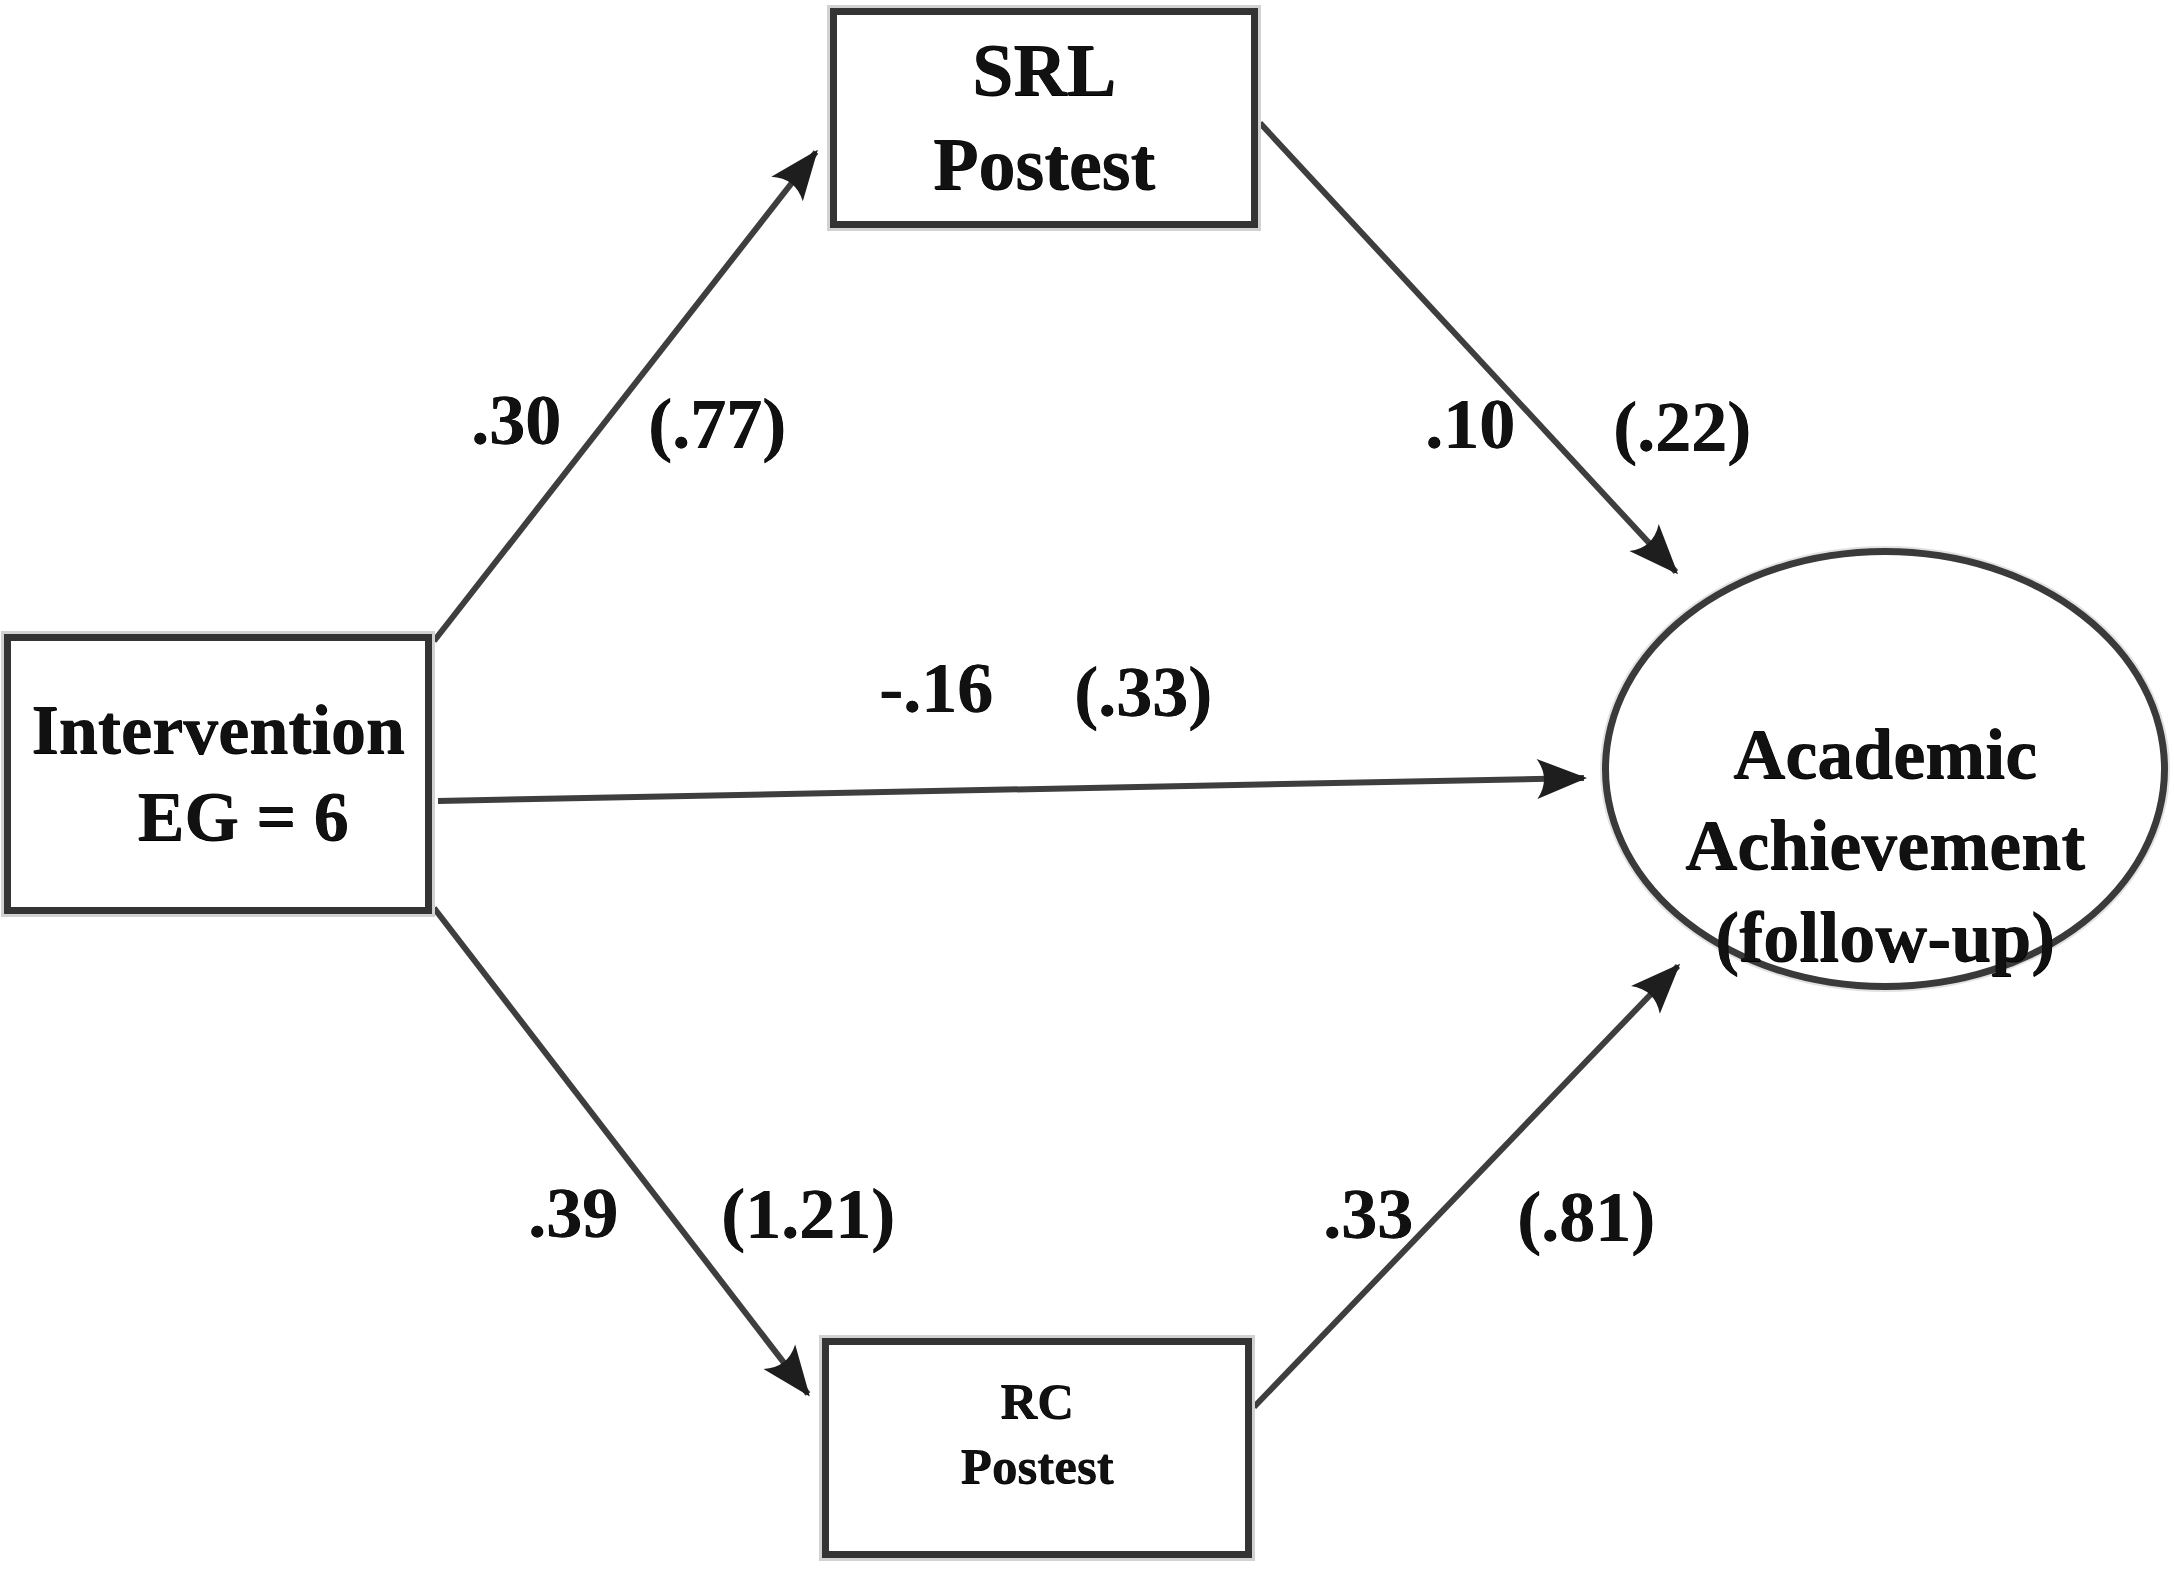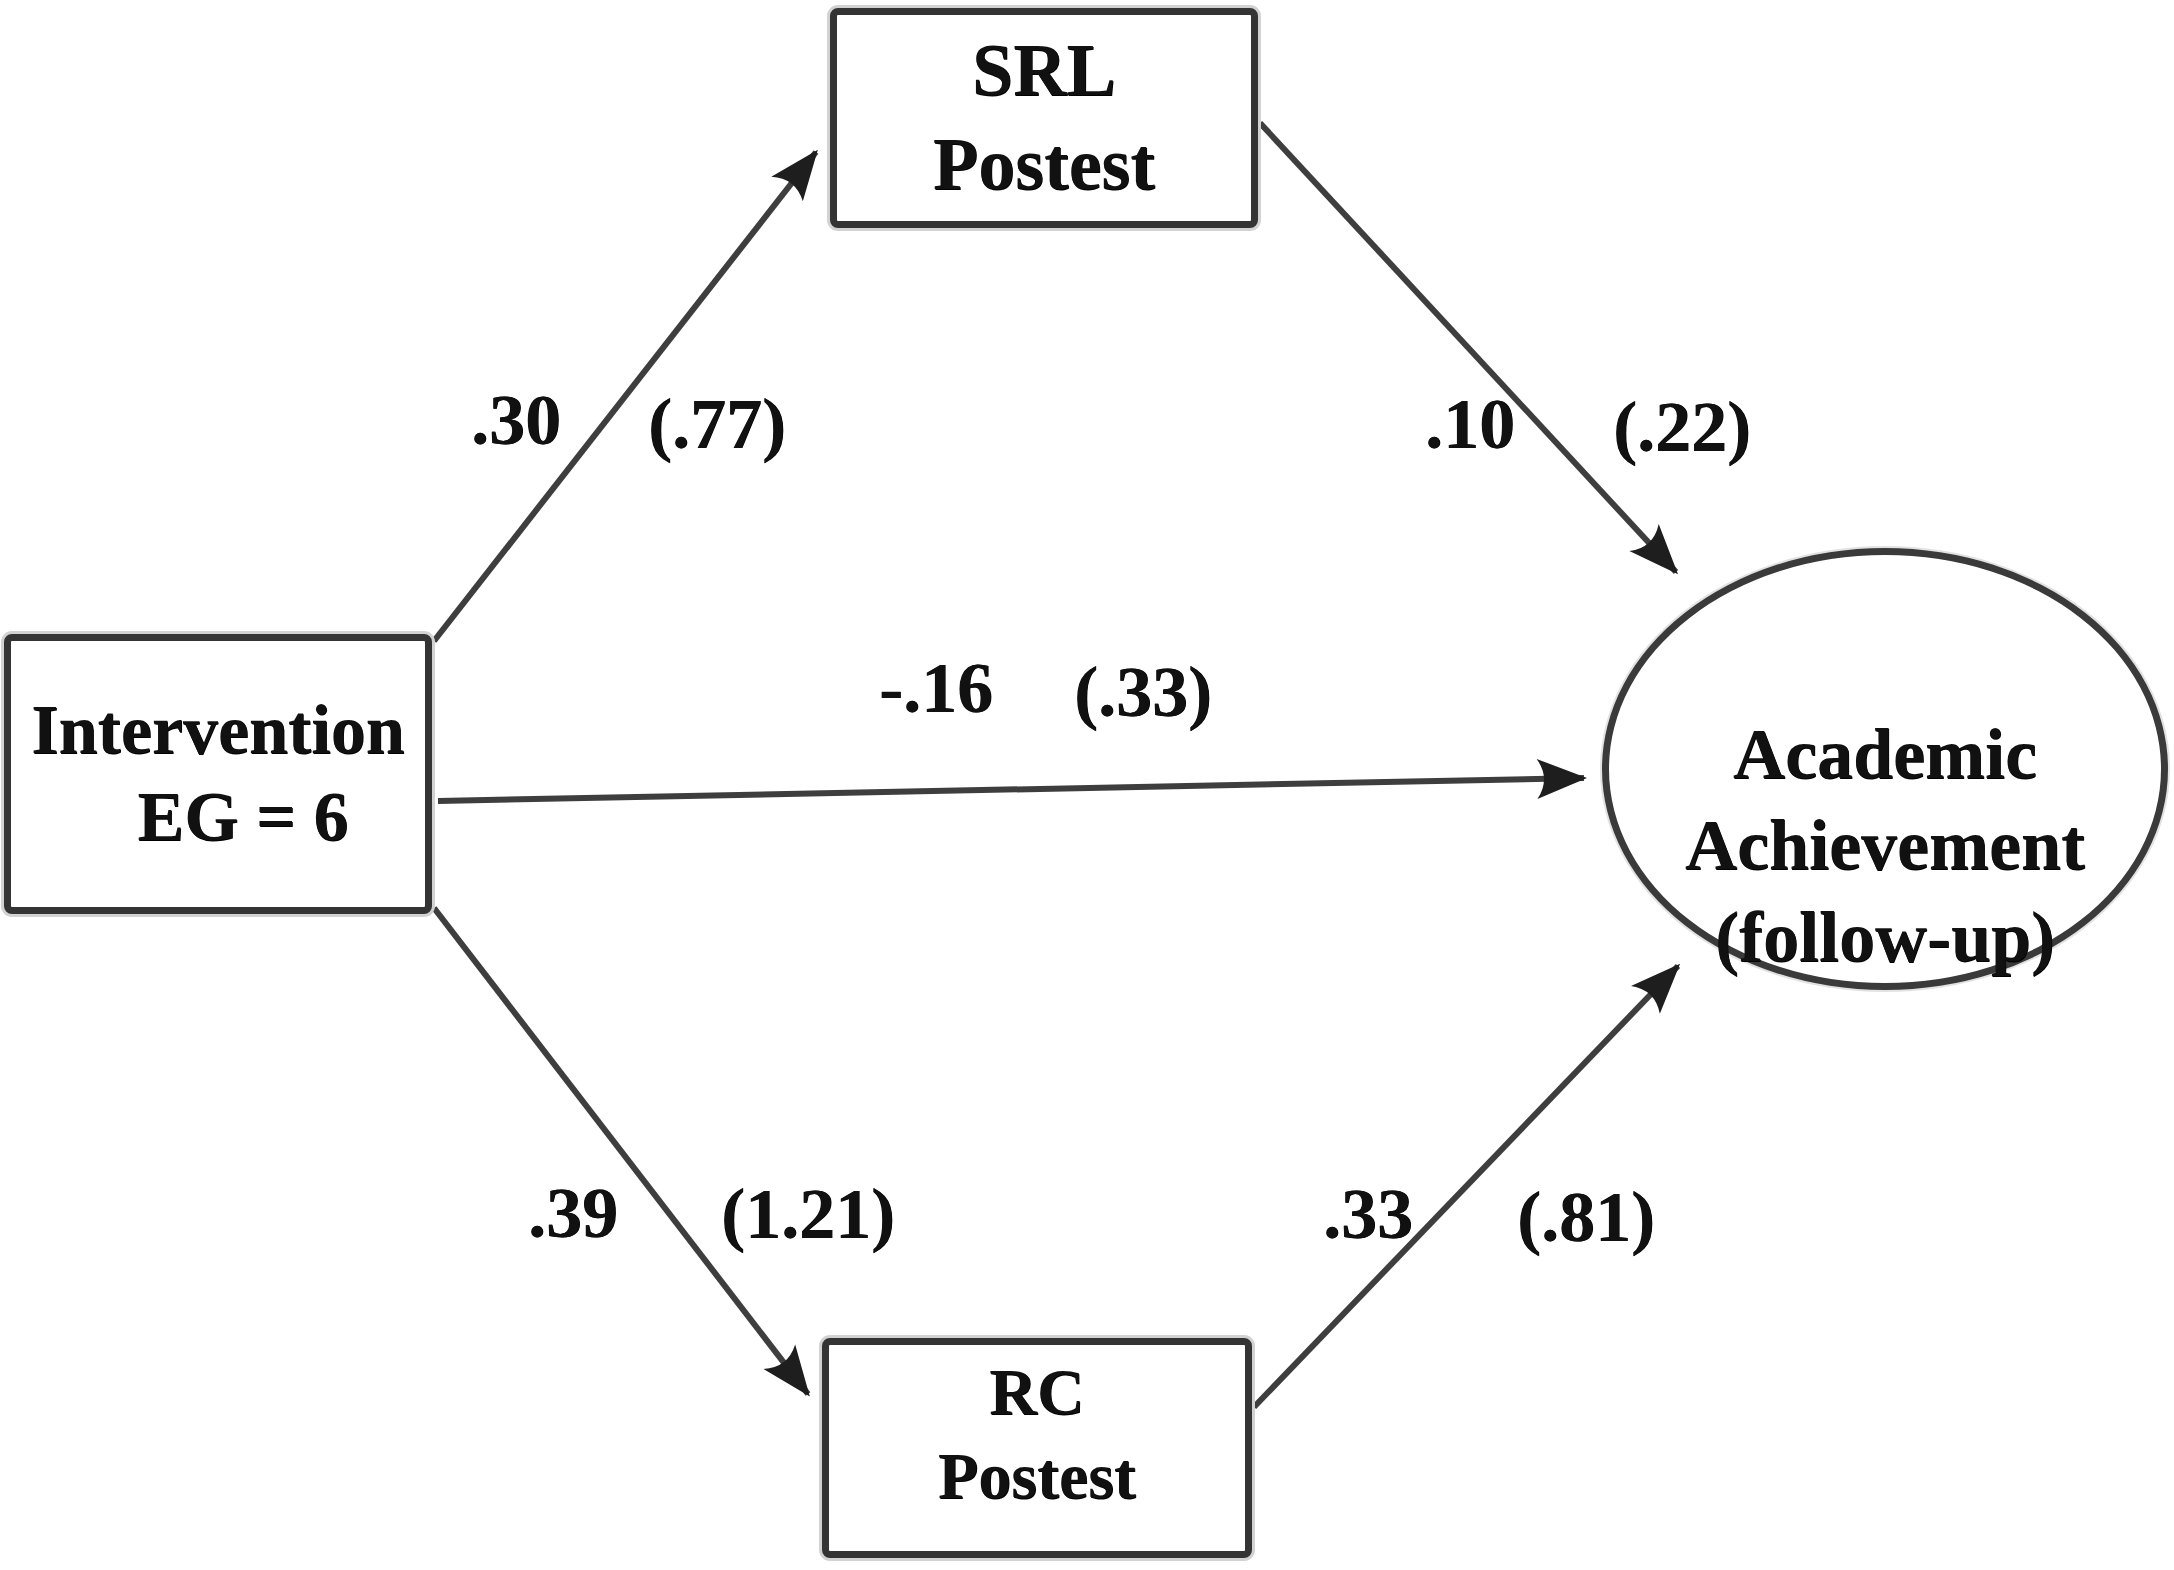--- a/index.html
+++ b/index.html
@@ -15,34 +15,33 @@
   .node{
     position:absolute;
     box-sizing:border-box;
     display:flex;flex-direction:column;
     justify-content:center;align-items:center;
     font-weight:bold;
     text-align:center;
     line-height:1.27;
     text-shadow:0.6px 0.6px 0 #000;
     background:#fff;
-    border-radius:8px;
   }
   .rect{
     border:7px solid #343434;
     box-shadow:0 0 0 3px #d2d2d2;
   }
   .ellipse{
     border:7px solid #3a3a3a;
     border-radius:50%;
     box-shadow:0 0 0 2px #e2e2e2;
     justify-content:flex-end;
   }
   .node-srl{left:830px;top:8px;width:428px;height:220px;font-size:74px;}
-  .node-rc{left:822px;top:1338px;width:430px;height:220px;font-size:66px;padding-bottom:28px;}
+  .node-rc{left:822px;top:1338px;width:430px;height:220px;font-size:51px;padding-bottom:28px;}
   .node-intervention{
     left:4px;top:634px;width:428px;height:280px;font-size:70px;
     align-items:center;line-height:1.24;
   }
   .node-intervention .center-line{align-self:center;}
   .node-intervention .indent{margin-left:50px;}
   .node-outcome{left:1602px;top:548px;width:566px;height:442px;font-size:72px;line-height:1.27;}
   .nline2{display:flex;align-items:center;}
   .faint-eq{
     display:inline-block;width:84px;text-align:center;

